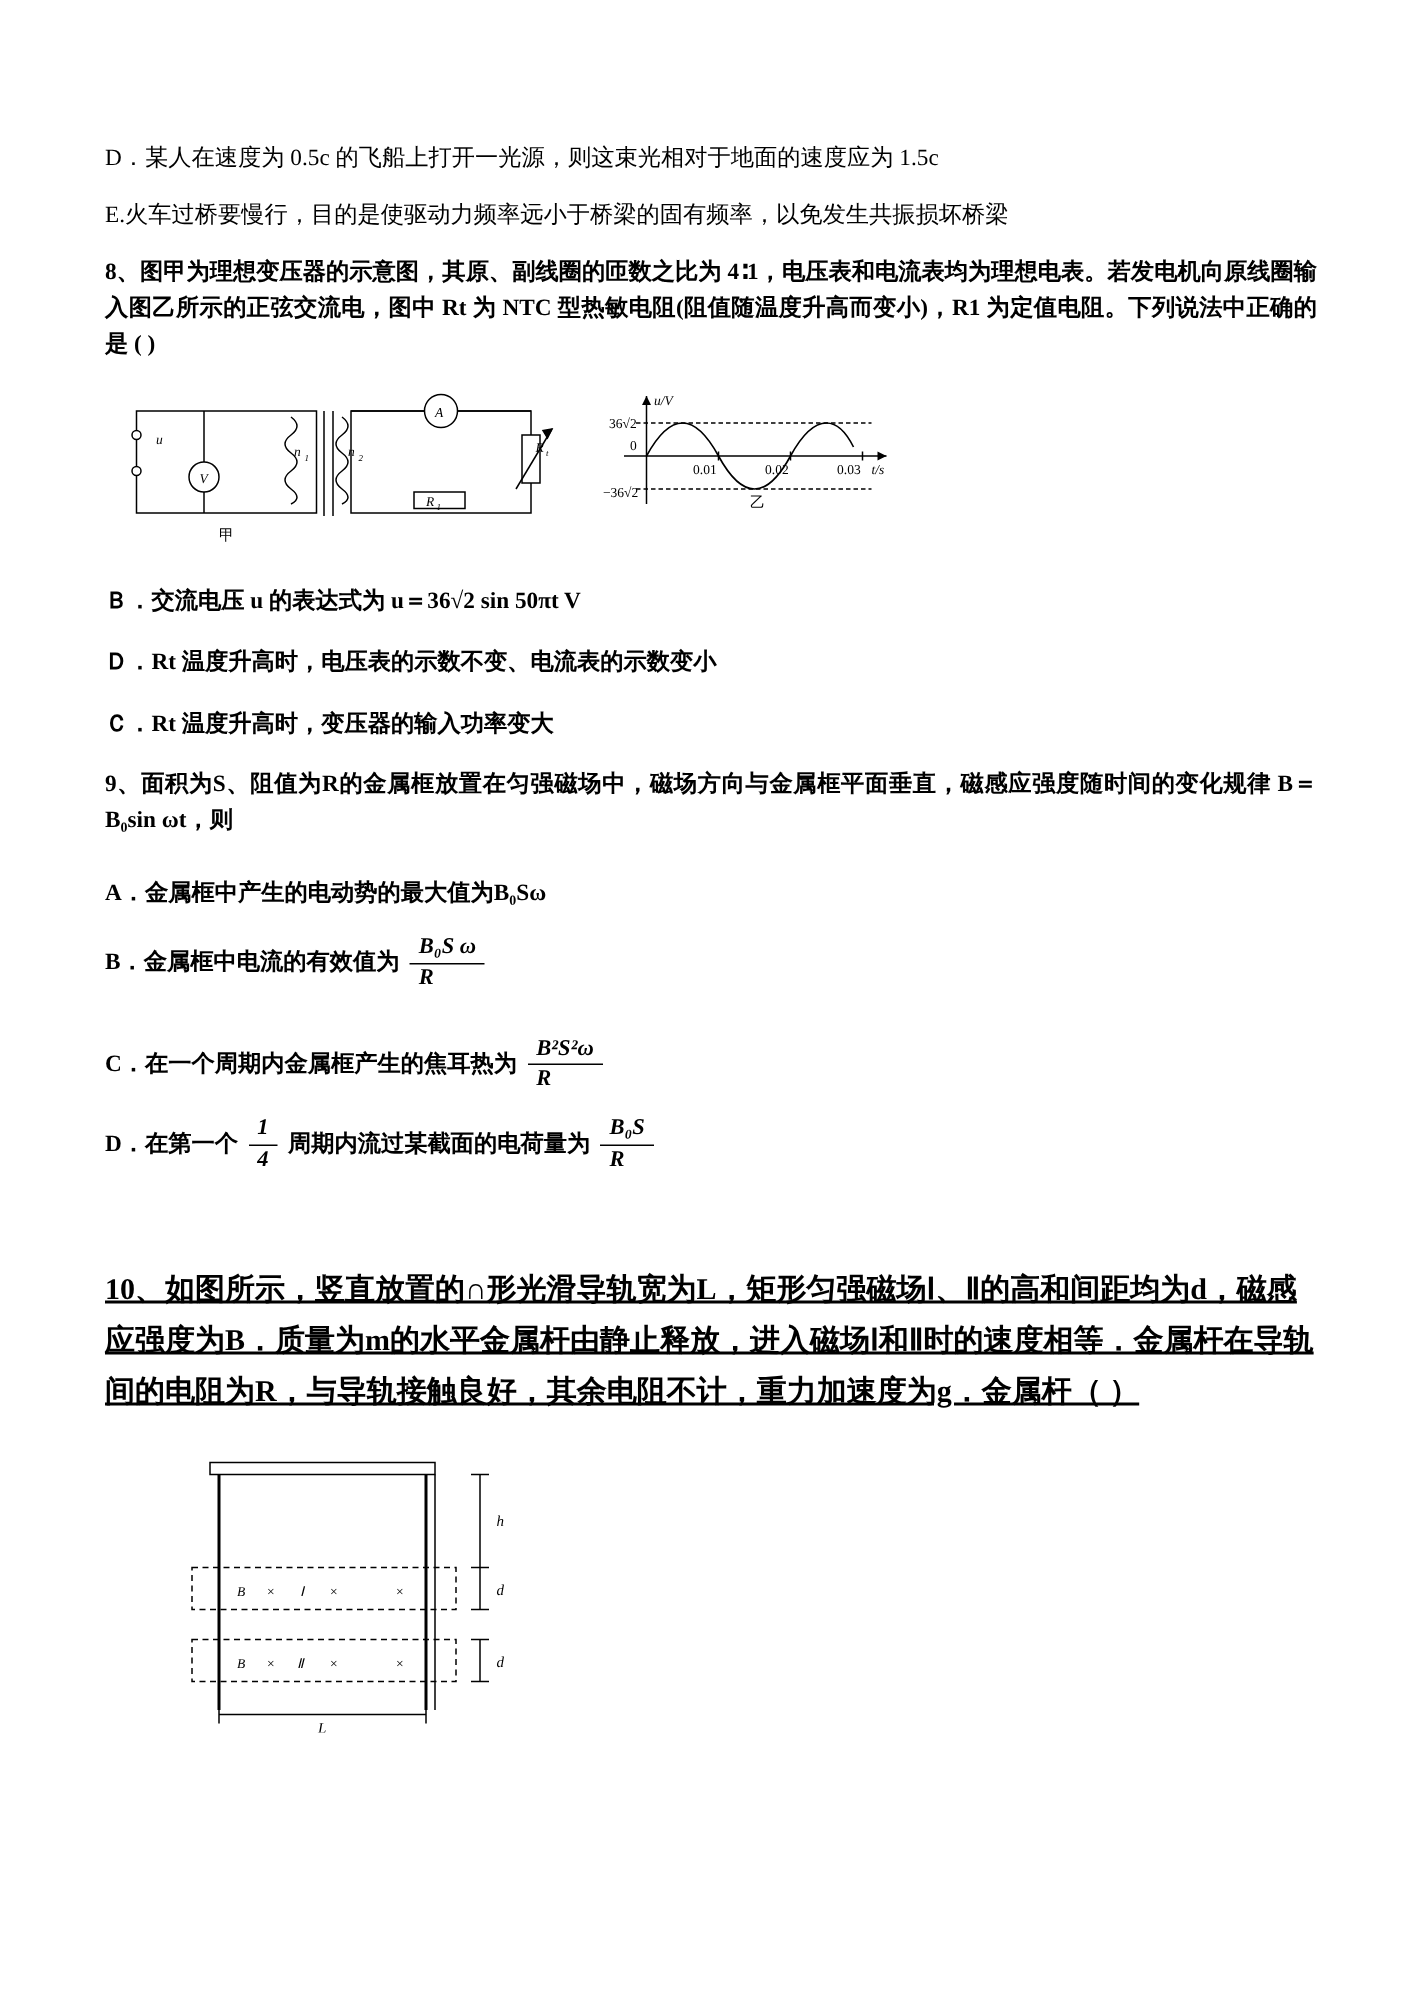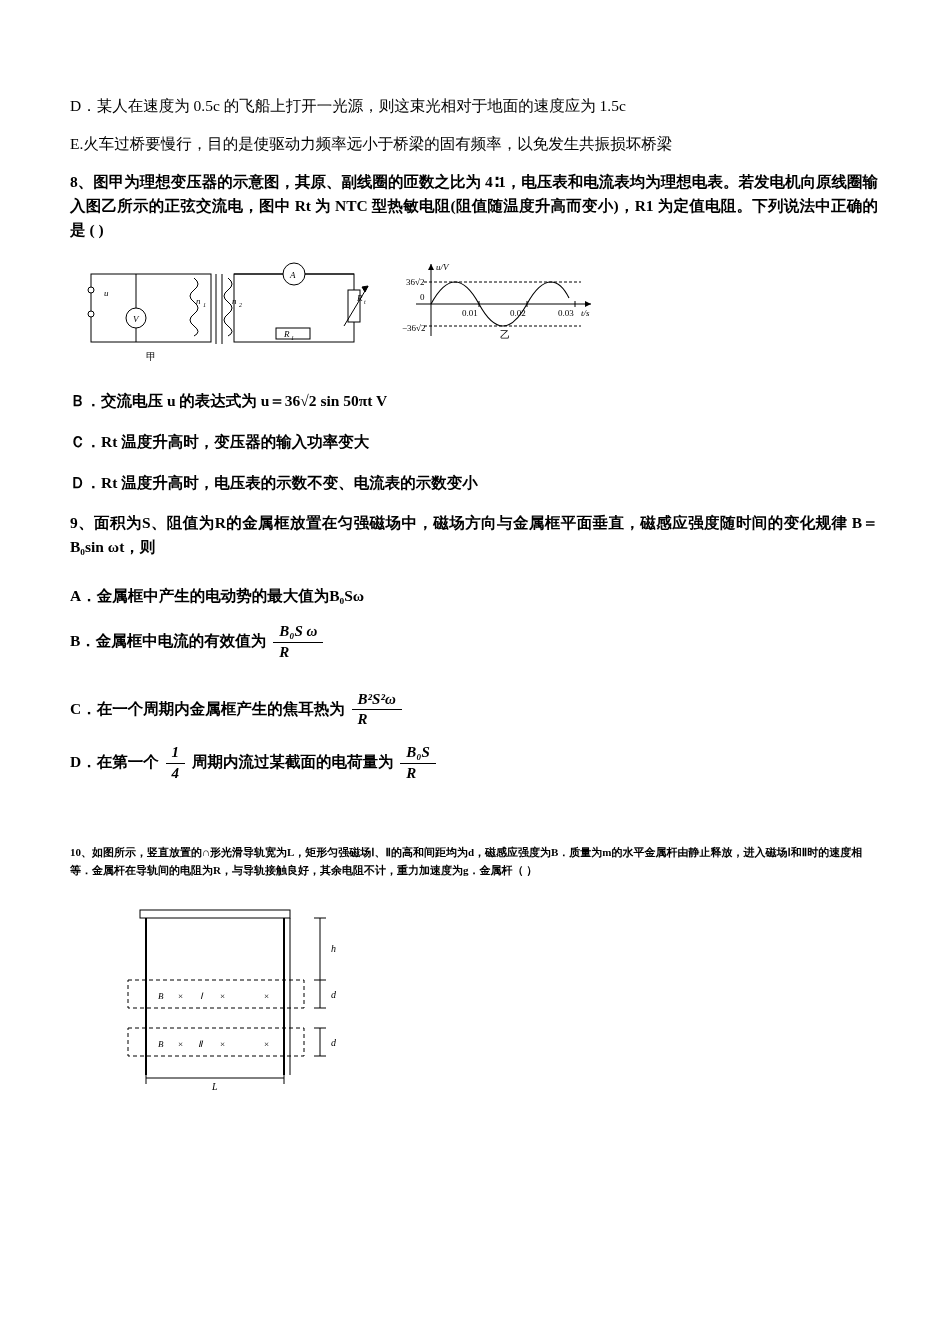--- a/index.html
+++ b/index.html
@@ -73,21 +73,21 @@
   }
   .fig10 {
     margin-left: 50px;
     margin-top: 6px;
   }
   .topgap {
     height: 78px;
   }
   .q9gap { height: 10px; }
   .q10gap { height: 36px; }
-  .lineblock { font-size:11px; line-height:1.7; margin-bottom: 14px; }
+  .lineblock { font-size:20px; line-height:1.7; margin-bottom: 14px; text-decoration: underline; }
 </style>
 </head>
 <body>
 
 <div class="page">
   <div class="topgap"></div>
   <div class="content">
 
     <div class="line">D．某人在速度为 0.5c 的飞船上打开一光源，则这束光相对于地面的速度应为 1.5c</div>
     <div class="line">E.火车过桥要慢行，目的是使驱动力频率远小于桥梁的固有频率，以免发生共振损坏桥梁</div>
@@ -163,22 +163,22 @@
             <text x="386" y="60">0.01</text>
             <text x="434" y="60">0.02</text>
             <text x="482" y="60">0.03</text>
             <text x="505" y="60" font-style="italic">t/s</text>
             <text x="424" y="82" font-size="10">乙</text>
           </g>
         </svg>
       </div>
 
       <div class="opt">Ｂ．交流电压 u 的表达式为 u＝36√2 sin 50πt V</div>
+      <div class="opt">Ｄ．Rt 温度升高时，电压表的示数不变、电流表的示数变小</div>
       <div class="opt">Ｃ．Rt 温度升高时，变压器的输入功率变大</div>
-      <div class="opt">Ｄ．Rt 温度升高时，电压表的示数不变、电流表的示数变小</div>
     </div>
 
     <div class="q-block">
       <div class="line bold">9、面积为S、阻值为R的金属框放置在匀强磁场中，磁场方向与金属框平面垂直，磁感应强度随时间的变化规律 B＝B₀sin ωt，则</div>
 
       <div class="q9gap"></div>
 
       <div class="opt">
         <span>A．金属框中产生的电动势的最大值为</span><span>B₀Sω</span>
       </div>

